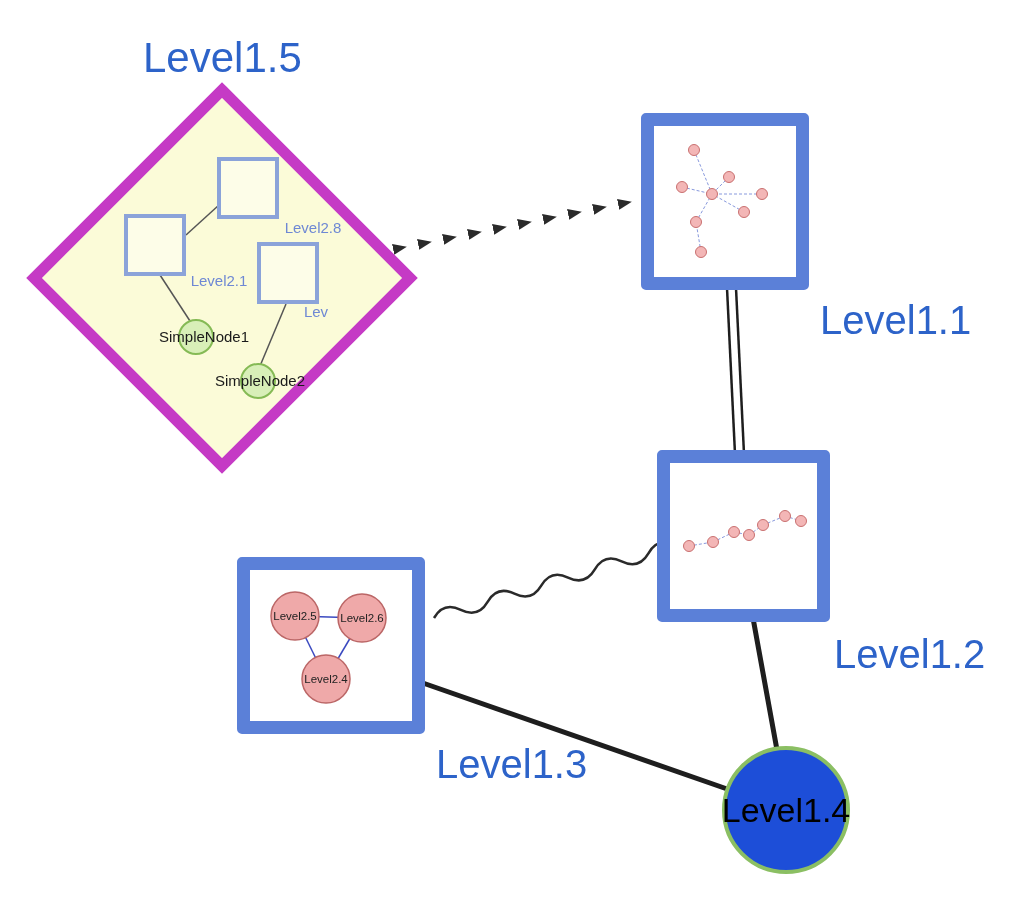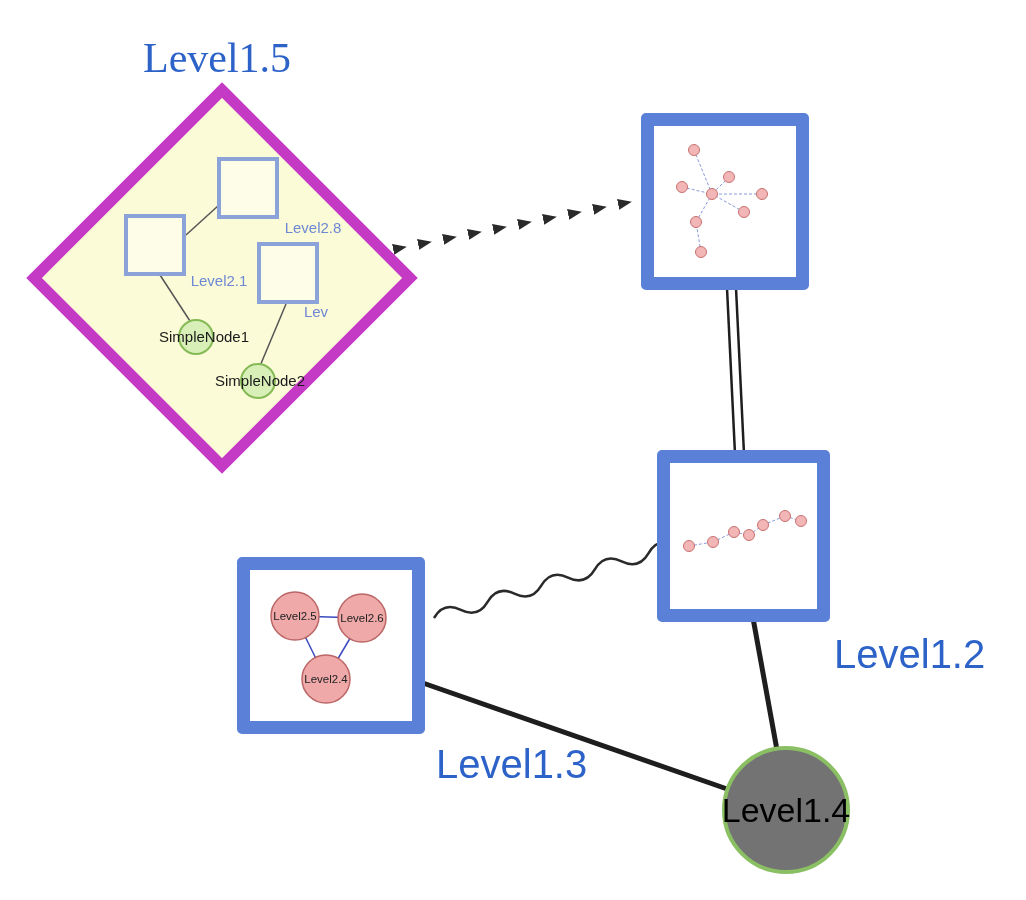--- a/index.html
+++ b/index.html
@@ -20,35 +20,35 @@
     border-radius: 5px;
     z-index: 2;
   }
   #box-level11 { left: 641px; top: 113px; width: 168px; height: 177px; }
   #box-level12 { left: 657px; top: 450px; width: 173px; height: 172px; }
   #box-level13 { left: 237px; top: 557px; width: 188px; height: 177px; }
   .leaf-circle {
     position: absolute;
     left: 722px; top: 746px; width: 128px; height: 128px;
     border-radius: 50%;
-    background: #737373;
+    background: #1d4ed8;
     border: 4px solid #8bbf63;
     display: flex; align-items: center; justify-content: center;
     z-index: 2;
   }
   .leaf-circle span {
     font-size: 34px; color: #000000; white-space: nowrap;
   }
   .big-label {
     position: absolute;
     color: #2d63c9;
     white-space: nowrap;
     z-index: 4;
   }
-  #lbl-level15 { left: 143px; top: 34px;  font-size: 42px; font-family: Liberation Serif, serif; }
+  #lbl-level15 { left: 143px; top: 34px;  font-size: 42px; }
   #lbl-level11 { left: 820px; top: 298px; font-size: 40px; }
   #lbl-level12 { left: 834px; top: 632px; font-size: 40px; }
   #lbl-level13 { left: 436px; top: 742px; font-size: 40px; }
   .base-layer { z-index: 1; }
   .inner-layer { z-index: 3; pointer-events: none; }
 </style>
 </head>
 <body>
 
 <div id="app">
@@ -152,16 +152,17 @@
       <circle cx="362" cy="618" r="24" fill="#efa9a9" stroke="#bb6666" stroke-width="1.5"></circle>
       <circle cx="326" cy="679" r="24" fill="#efa9a9" stroke="#bb6666" stroke-width="1.5"></circle>
 
       <text x="295" y="620" text-anchor="middle" font-size="11.5" fill="#222222">Level2.5</text>
       <text x="362" y="622" text-anchor="middle" font-size="11.5" fill="#222222">Level2.6</text>
       <text x="326" y="683" text-anchor="middle" font-size="11.5" fill="#222222">Level2.4</text>
     </g>
   </svg>
 
   <div id="lbl-level15" class="big-label">Level1.5</div>
+  <div id="lbl-level11" class="big-label">Level1.1</div>
   <div id="lbl-level12" class="big-label">Level1.2</div>
   <div id="lbl-level13" class="big-label">Level1.3</div>
 
 </div>
 
 </body></html>

